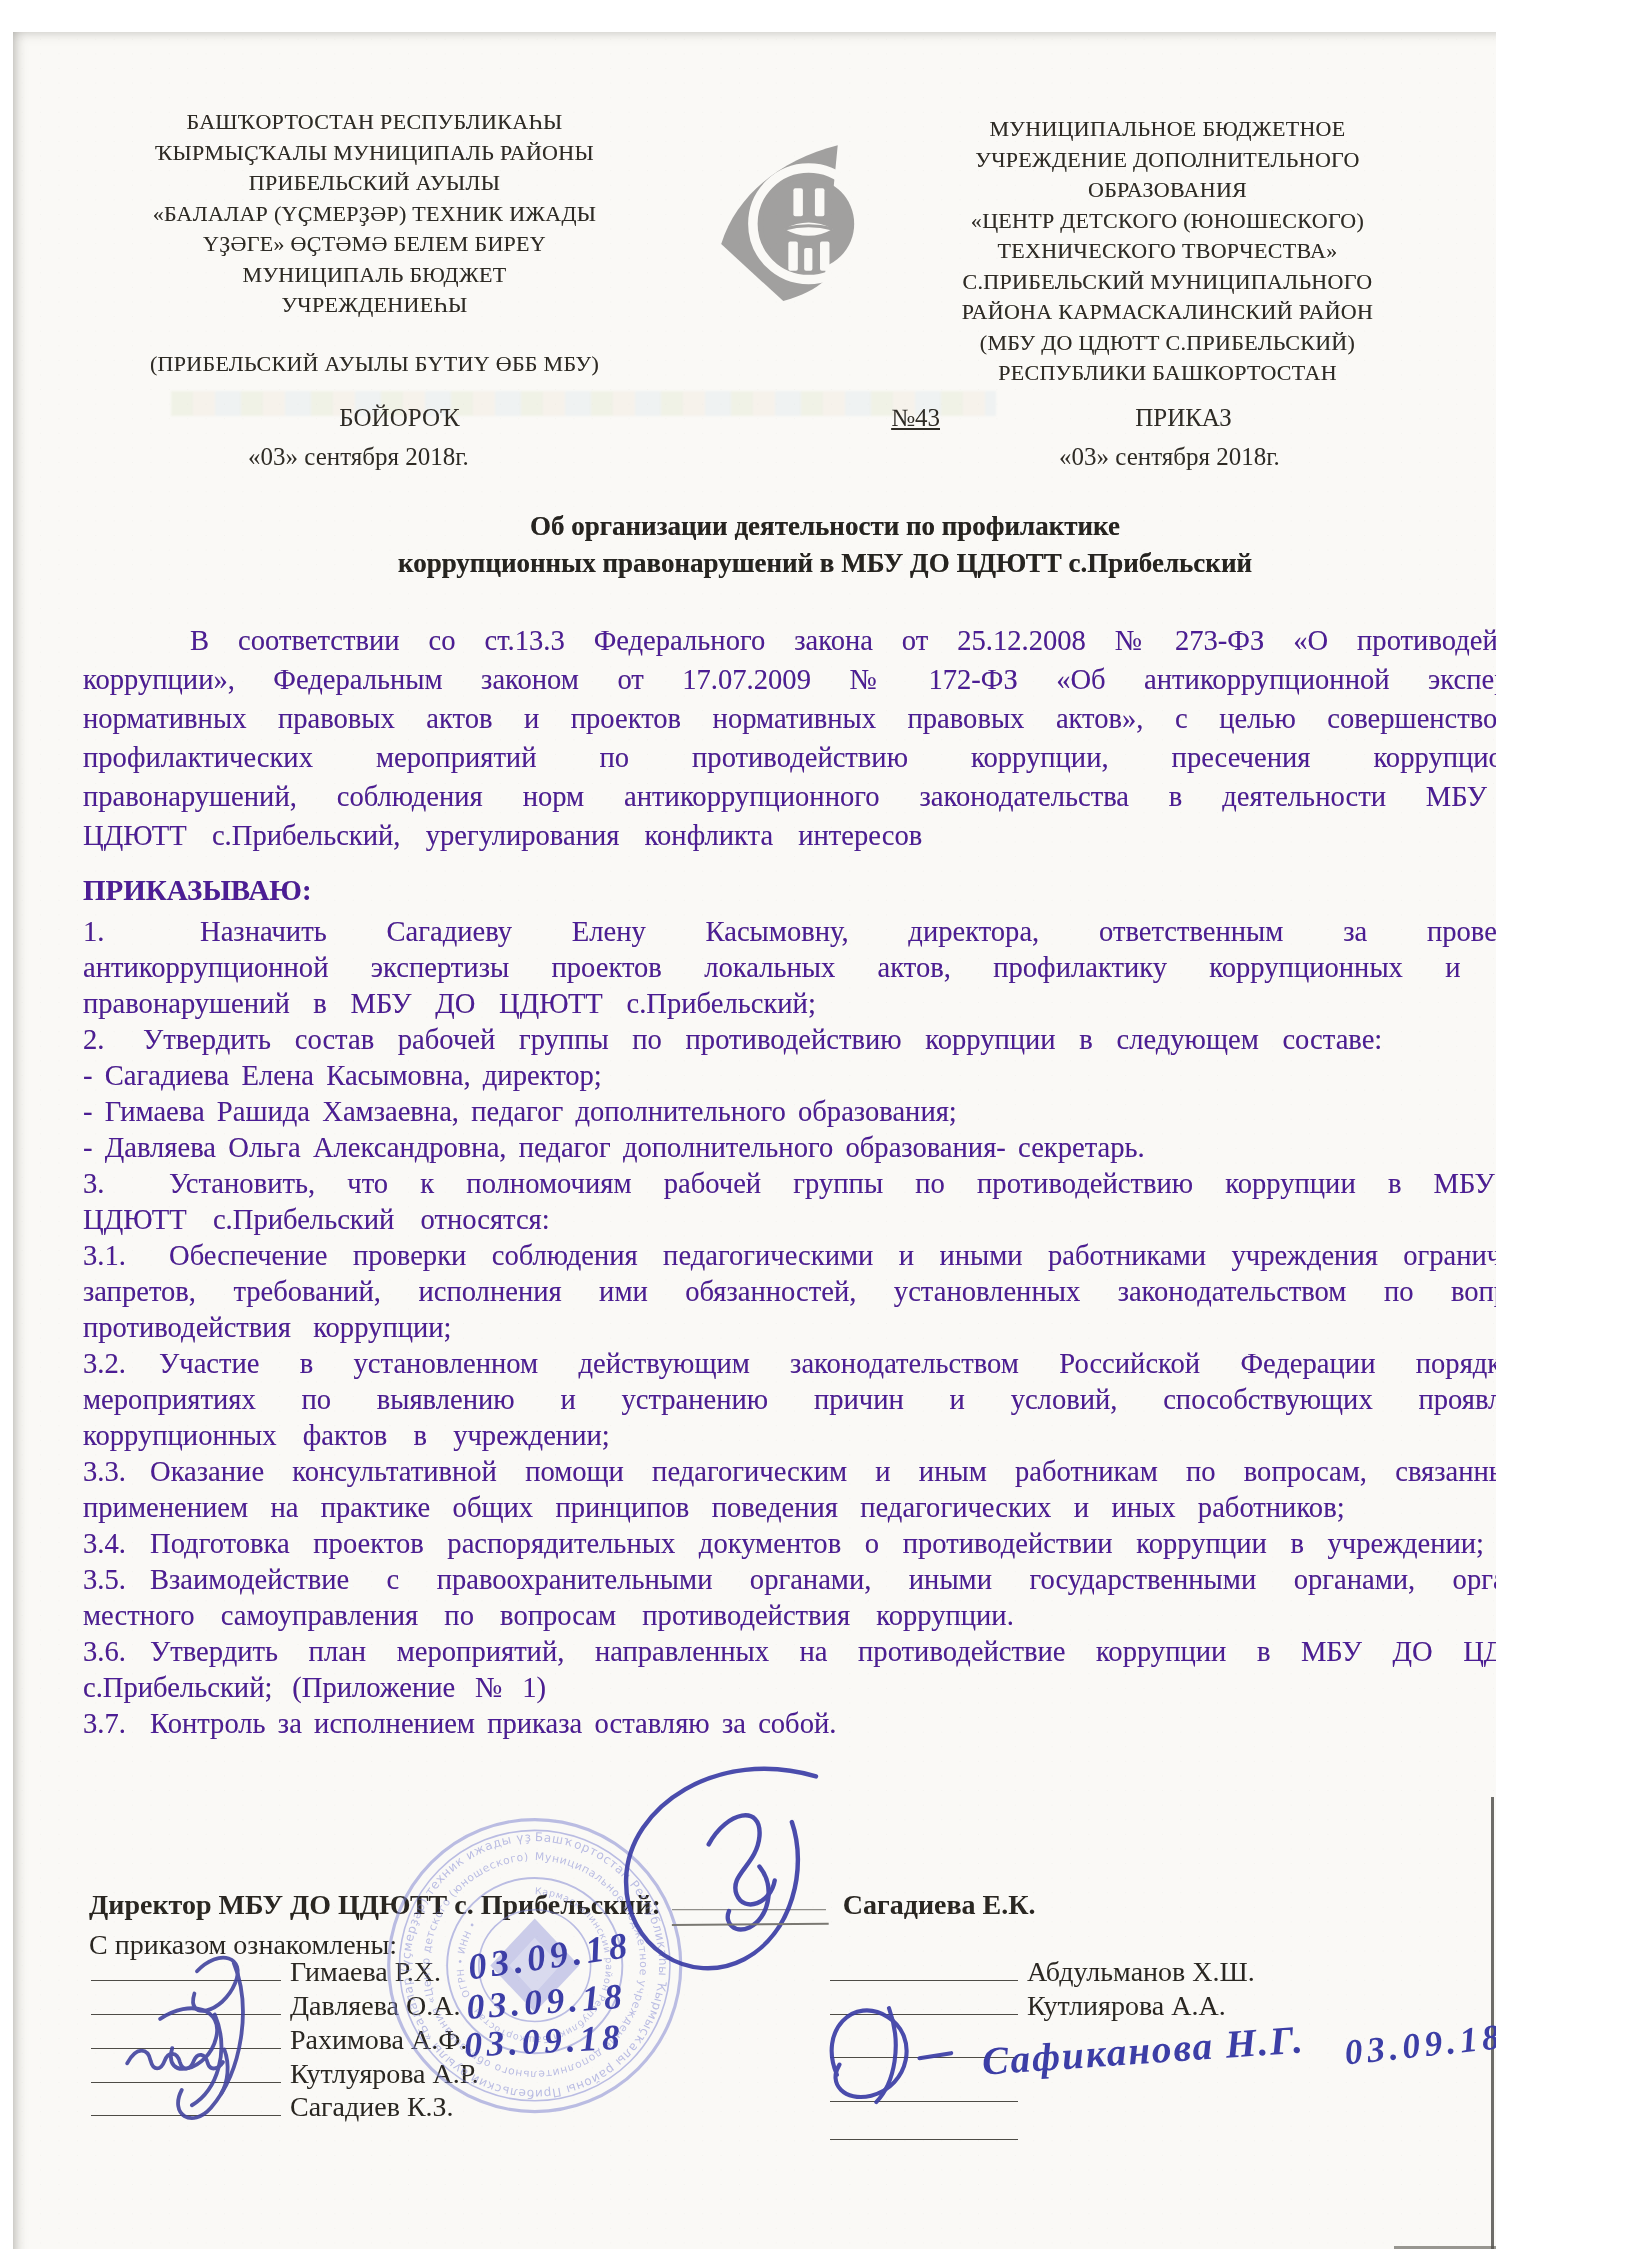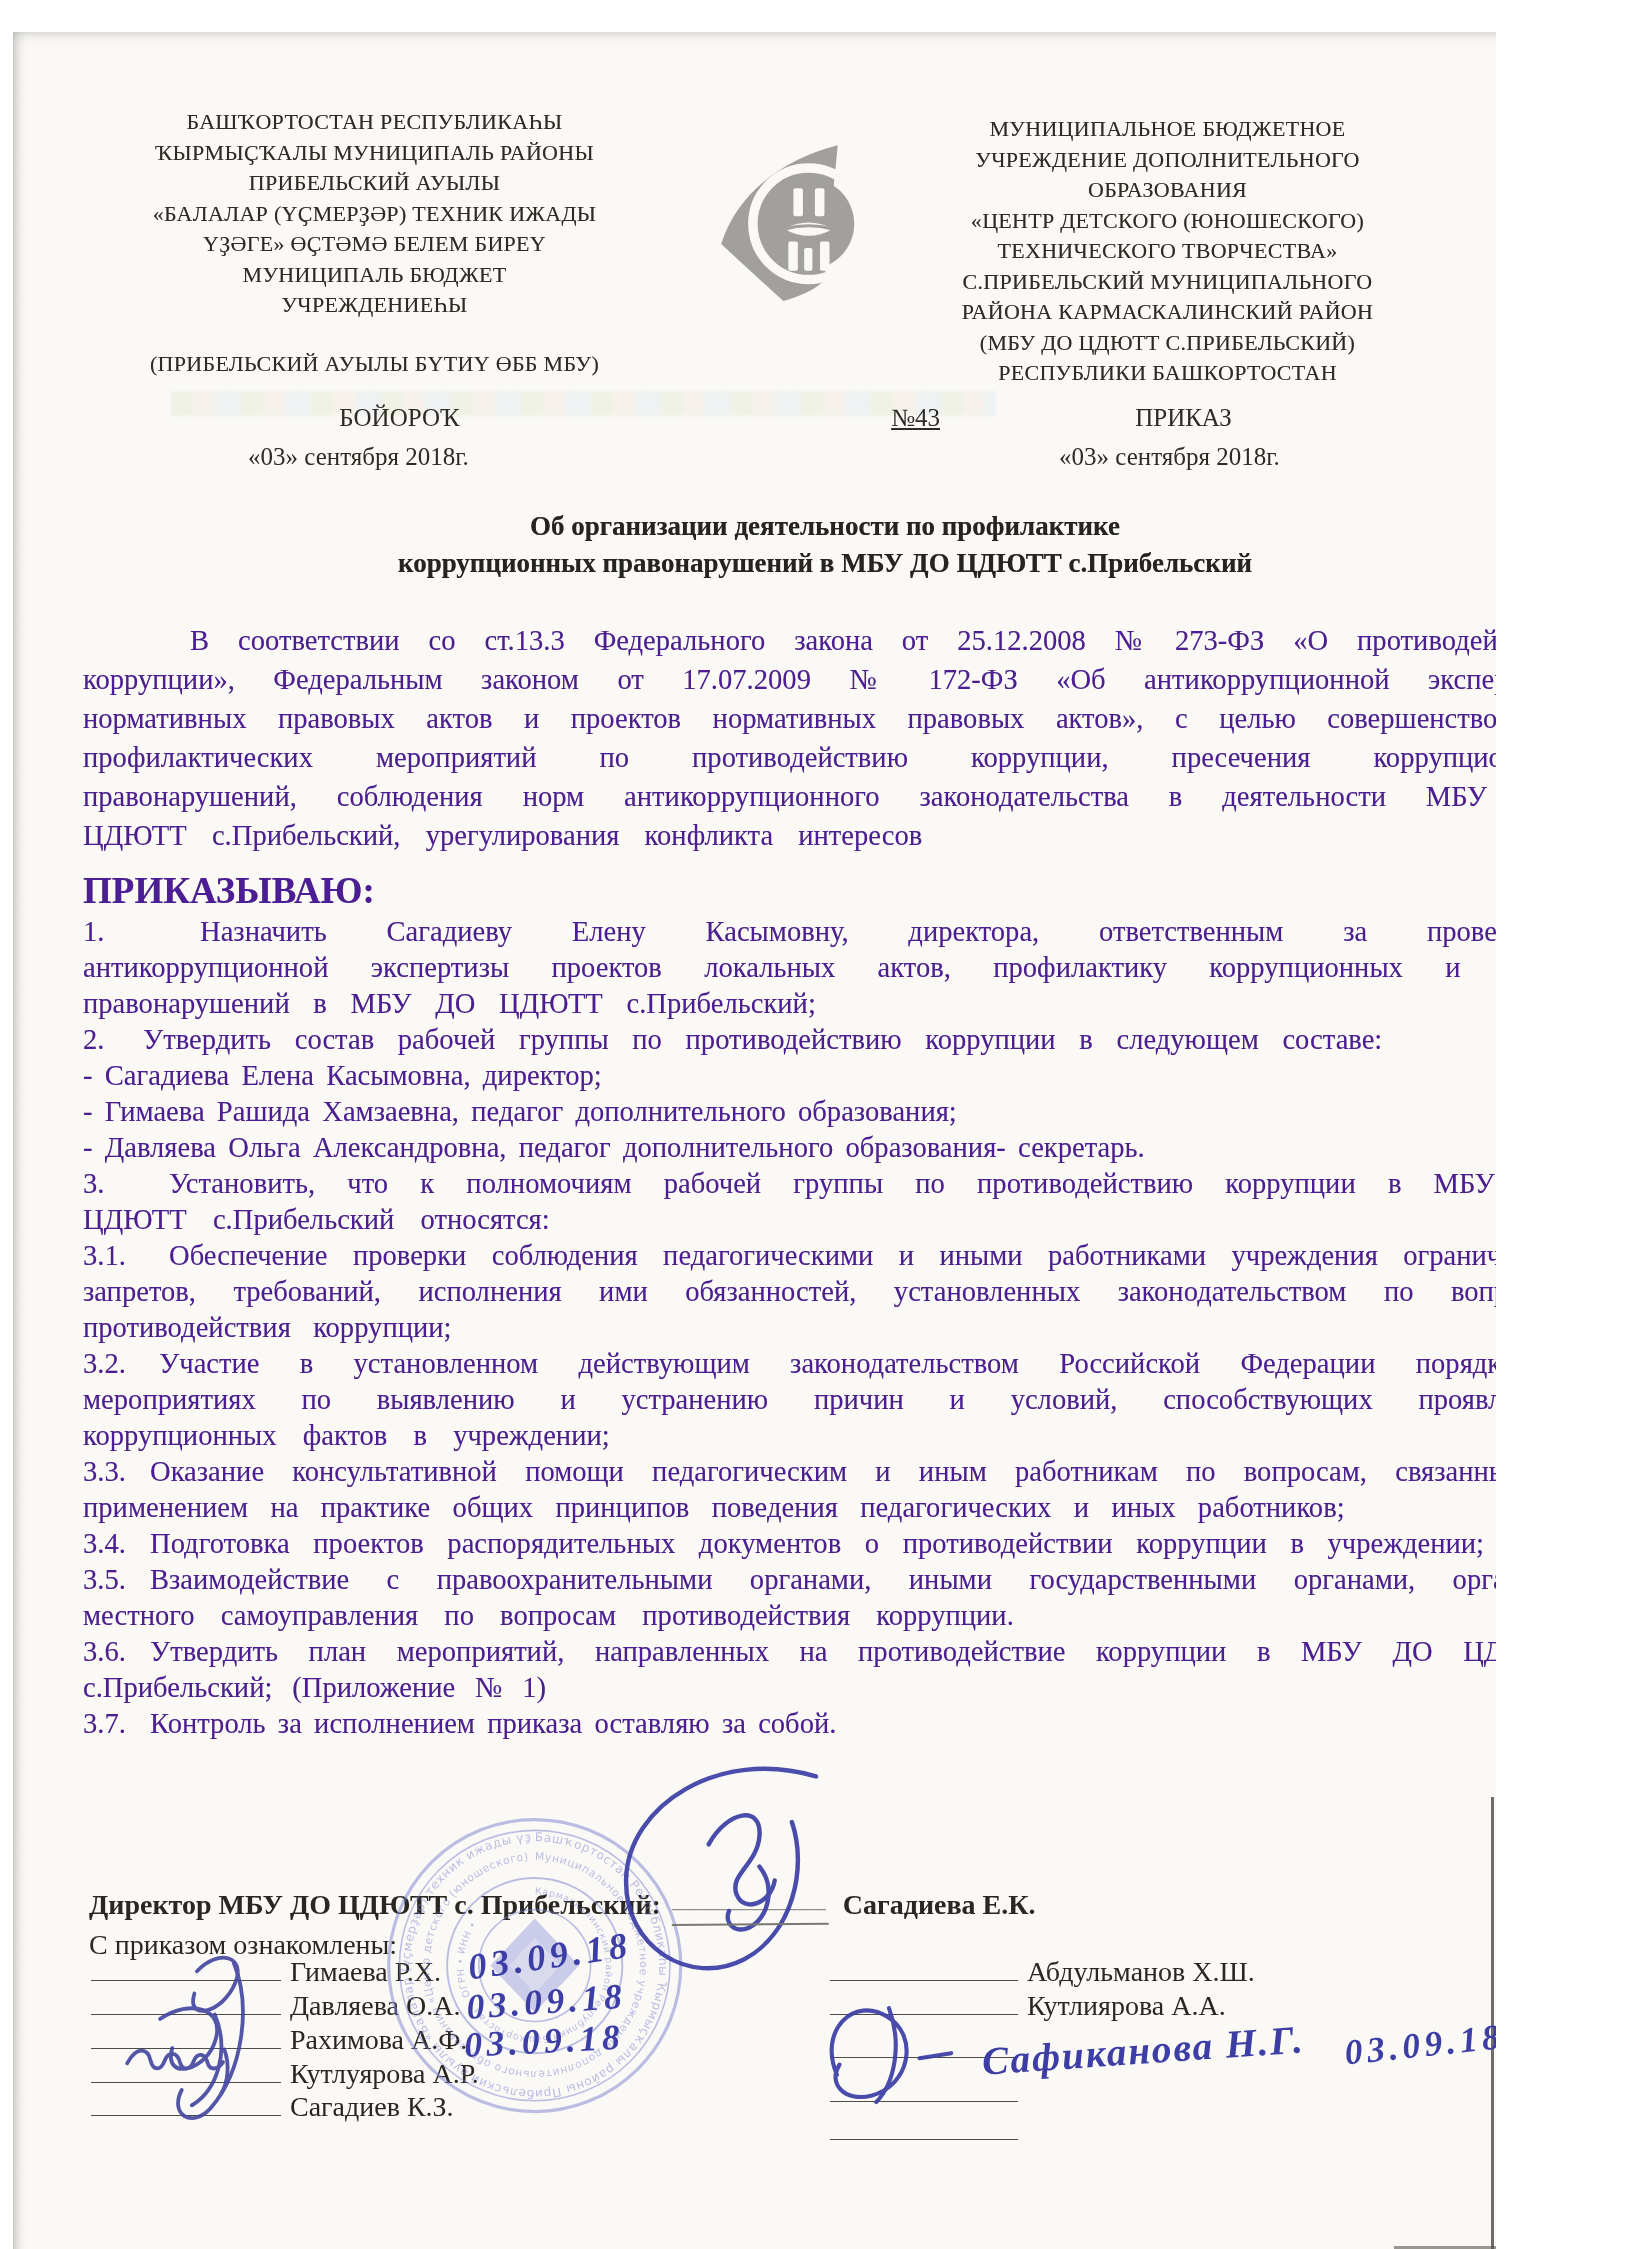--- a/index.html
+++ b/index.html
@@ -28,21 +28,21 @@
   .drow .d2{position:absolute;left:1059px;}
   
   .title{position:absolute;left:190px;top:508px;width:1270px;text-align:center;
          font-weight:bold;font-size:27px;line-height:37px;color:#262420;
          text-shadow:0 0 0.6px rgba(30,28,22,.5);}
   
   .bodytext{position:absolute;left:83px;top:621px;width:1484px;font-size:28.6px;color:#4c1d95;
             text-shadow:0 0 0.6px rgba(40,36,28,.35);}
   .bodytext p{margin:0;text-align:justify;text-align-last:left;}
   .intro{line-height:39px;text-indent:107px;}
-  .resolve{font-weight:bold;font-size:37px;margin-top:16.5px !important;margin-bottom:5.1px !important;
+  .resolve{font-weight:bold;font-size:29px;margin-top:16.5px !important;margin-bottom:5.1px !important;
            line-height:37px;text-align:left !important;}
   .item{line-height:36px;}
   .num{display:inline-block;}
   .t185{width:117px;} .t135{width:86px;} .t120{width:76px;} .t105{width:67px;} .t95{width:60px;} .t0{width:0;}
   .ws8{word-spacing:5.1px;} .ws20{word-spacing:12.7px;} .ws24{word-spacing:15.2px;}
   .ws26{word-spacing:16.5px;} .ws28{word-spacing:18px;} .ws30{word-spacing:19px;}
   
   .director{position:absolute;left:89px;top:1889px;font-size:28px;color:#2a2722;white-space:nowrap;font-weight:bold;}
   .director .uline{display:inline-block;width:154px;border-bottom:1.9px solid #77756f;
                    transform:translateY(-3.8px);margin:0 16.5px 0 11.4px;}

